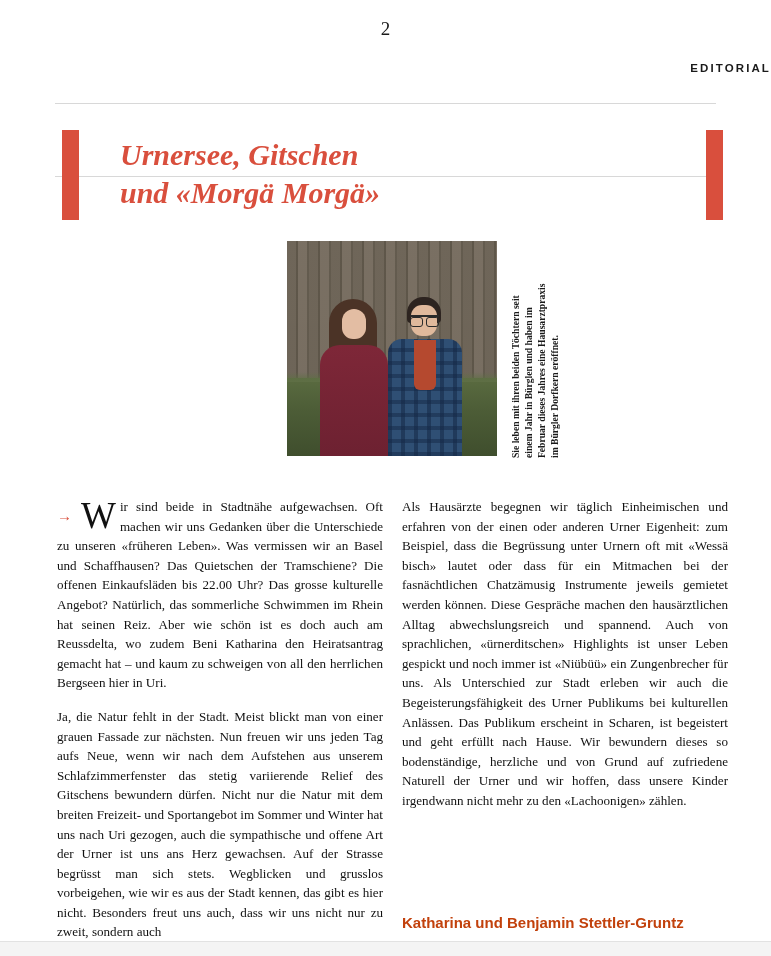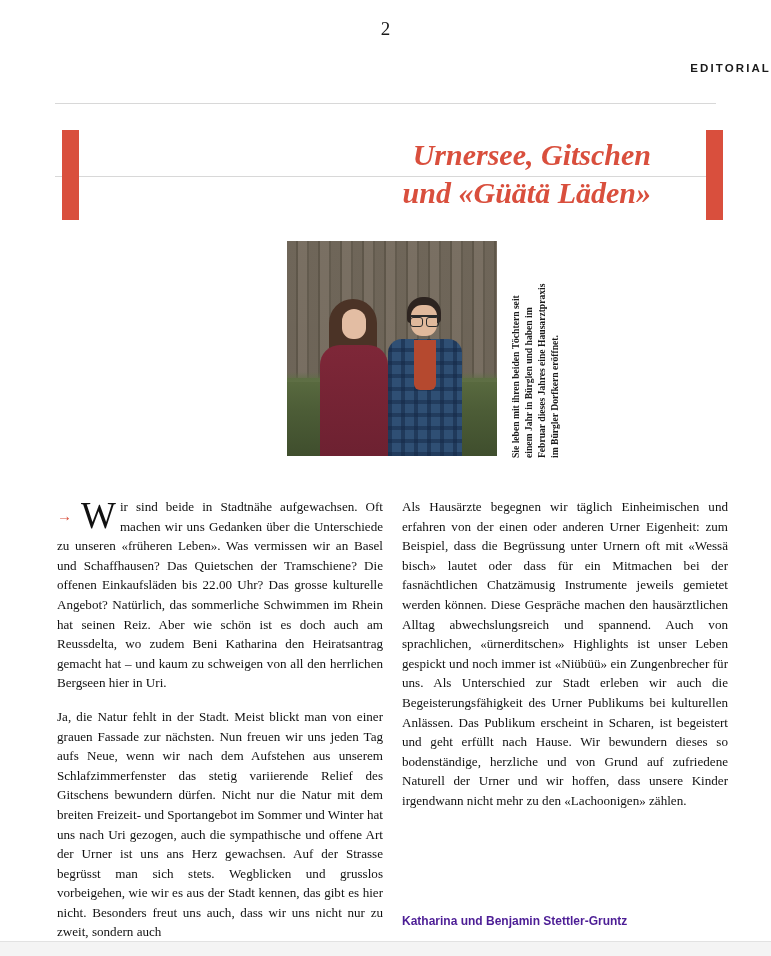--- a/index.html
+++ b/index.html
@@ -66,21 +66,21 @@
     background: #d94f3d;
   }
   .bar-left { left: 62px; }
   .bar-right { left: 706px; }
 
   .headline {
     position: absolute;
     top: 136px;
     left: 120px;
     width: 531px;
-    text-align: right;
+    text-align: left;
     font-family: "Liberation Serif", serif;
     font-style: italic;
     font-weight: bold;
     font-size: 30px;
     line-height: 38px;
     color: #d94f3d;
   }
   .headline .l2 { display: block; }
 
   .photo-wrap {
@@ -222,22 +222,22 @@
     font-weight: normal;
   }
   .first-para { text-indent: 0; }
   .signature {
     position: absolute;
     left: 402px;
     top: 914px;
     width: 326px;
     font-family: "Liberation Sans", sans-serif;
     font-weight: bold;
-    font-size: 12px;
-    color: #4c1d95;
+    font-size: 15px;
+    color: #c2410c;
   }
   .rule-bottom {
     position: absolute;
     top: 941px;
     left: 0;
     width: 771px;
     height: 1px;
     background: #e2e2e2;
   }
   .footer-strip {
@@ -258,21 +258,21 @@
   <div class="section-label">EDITORIAL</div>
 
   <div class="rule-top"></div>
   <div class="rule-mid"></div>
 
   <div class="bar bar-left"></div>
   <div class="bar bar-right"></div>
 
   <div class="headline">
     <span>Urnersee, Gitschen</span>
-    <span class="l2">und «Güätä Läden»</span>
+    <span class="l2">und «Morgä Morgä»</span>
   </div>
 
   <div class="photo-wrap">
     <div class="photo">
       <div class="siding"></div>
       <div class="ground"></div>
       <div class="grass-edge"></div>
       <div class="fig-w-hair"></div>
       <div class="fig-w-body"></div>
       <div class="fig-w-face"></div>

